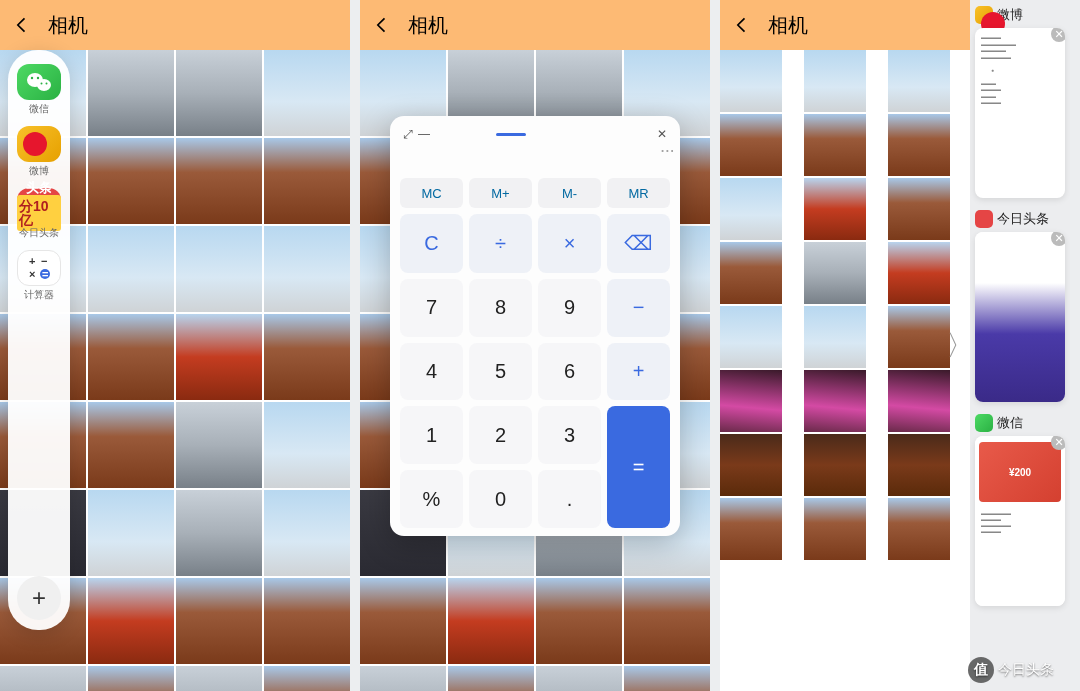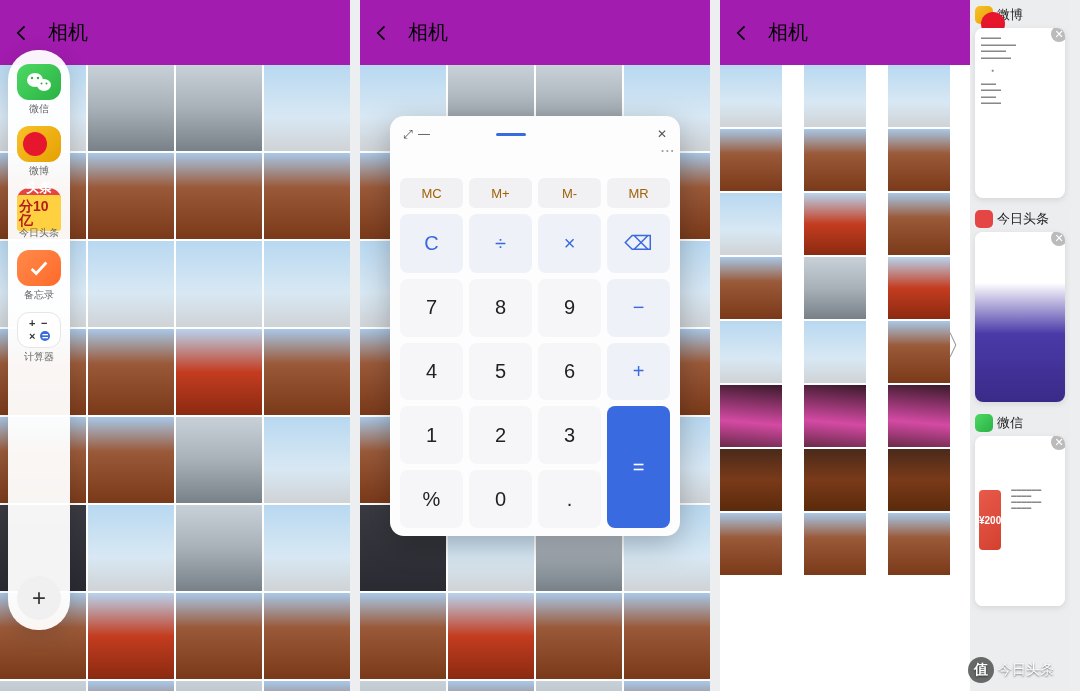--- a/index.html
+++ b/index.html
@@ -14,25 +14,25 @@
   }
   .screen {
     width: 350px;
     height: 691px;
     background: #fff;
     position: relative;
     overflow: hidden;
     flex-shrink: 0;
   }
   .screen-header {
-    height: 65px;
+    height: 50px;
     display: flex;
     align-items: center;
     padding: 0 12px;
-    background: #a21caf;
+    background: #fdba74;
   }
   .back-arrow {
     width: 20px;
     height: 20px;
   }
   .header-title {
     font-size: 20px;
     font-weight: 500;
     margin-left: 16px;
     color: #000;
@@ -185,21 +185,21 @@
     display: flex;
     gap: 6px;
     margin-top: 6px;
   }
   .calc-mem button {
     flex: 1;
     height: 30px;
     border: none;
     border-radius: 6px;
     background: #f1f1f3;
-    color: #a16207;
+    color: #0369a1;
     font-size: 13px;
     cursor: pointer;
   }
   .calc-grid {
     display: grid;
     grid-template-columns: repeat(4, 1fr);
     gap: 6px;
     margin-top: 6px;
     flex: 1;
   }
@@ -257,21 +257,21 @@
     width: 16px;
     height: 16px;
     border-radius: 50%;
     background: #bbb;
     color: #fff;
     font-size: 11px;
     display:flex;align-items:center;justify-content:center;
   }
   .recent-body-weibo { padding:6px; font-size:5px; color:#888; line-height:1.3;}
   .recent-body-toutiao { background: linear-gradient(180deg,#fff 0%, #fff 30%, #4a3aa8 60%, #3a2a88 100%); height:100%;}
-  .recent-body-wechat { background: #fff; height:100%; display:flex; flex-direction:row;margin-top:48px;}
+  .recent-body-wechat { background: #fff; height:100%; display:flex; flex-direction:column;}
   .recent-wechat-banner{height:60px;background:linear-gradient(135deg,#e85a4a,#d44030);margin:6px 4px;border-radius:4px;display:flex;align-items:center;justify-content:center;color:#fff;font-size:10px;font-weight:700;}
   .recents-handle {
      position:absolute; right:96px; top:50%; transform:translateY(-50%);
      font-size:28px; color:#999;
   }
   .screen3 .gallery { width: 250px; }
   .screen3 .gallery .tile { width: 62px; }
 
   
   .watermark {
@@ -351,28 +351,20 @@
     <div class="dock-item">
       <div class="dock-icon ic-weibo"></div>
       <div class="dock-label">微博</div>
     </div>
     <div class="dock-item">
       <div class="dock-icon ic-toutiao">
         <span style="font-size:13px;">头条</span>
         <span style="font-size:14px;background:#ffd040;color:#b02020;border-radius:3px;padding:4px 2px;margin-top:1px;">分10亿</span>
       </div>
       <div class="dock-label">今日头条</div>
-    </div>
-    <div class="dock-item">
-      <div class="dock-icon ic-memo">
-          <svg width="22" height="22" viewBox="0 0 24 24" fill="none" stroke="#fff" stroke-width="3">
-            <path d="M4 13 L9 18 L20 6"></path>
-          </svg>
-        </div>
-      <div class="dock-label">备忘录</div>
     </div>
     <div class="dock-item">
       <div class="dock-icon ic-calc">
           <svg width="30" height="30" viewBox="0 0 30 30">
             <text x="5" y="12" font-size="11" fill="#333">+</text>
             <text x="17" y="12" font-size="11" fill="#333">−</text>
             <text x="5" y="25" font-size="11" fill="#333">×</text>
             <circle cx="21" cy="21" r="5" fill="#3a6ae0"></circle>
             <text x="18" y="25" font-size="11" fill="#fff">=</text>
           </svg>

